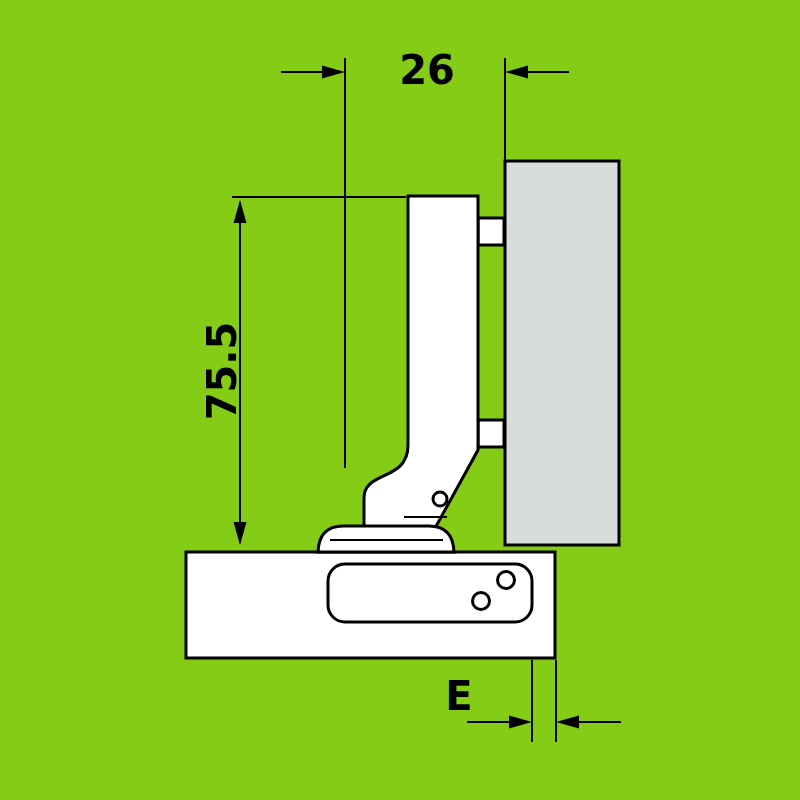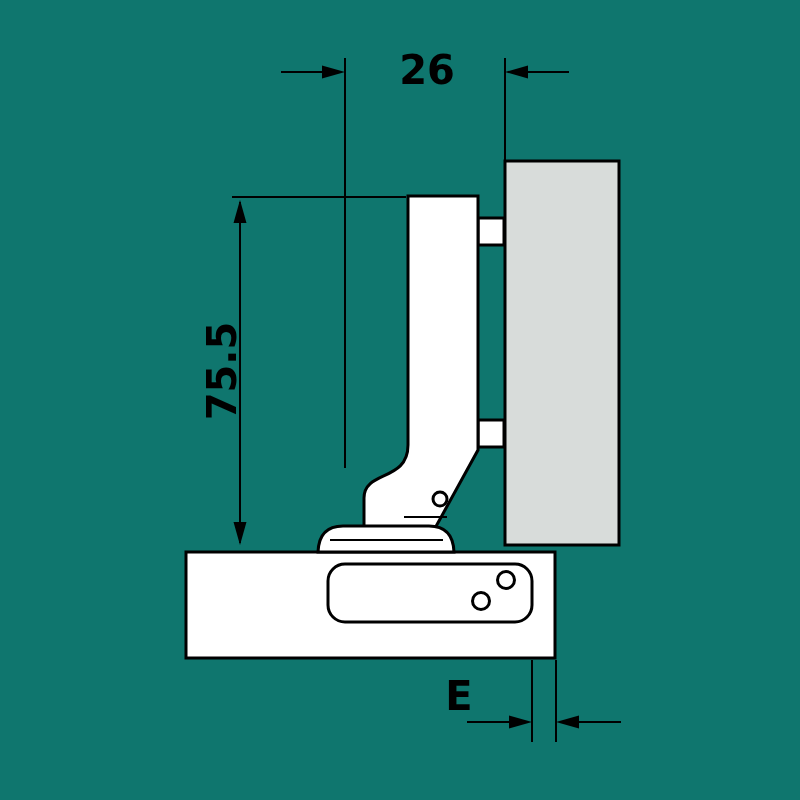--- a/index.html
+++ b/index.html
@@ -4,21 +4,21 @@
 <style>
   html, body {
     margin: 0;
     padding: 0;
     background: #ffffff;
   }
   .stage {
     position: relative;
     width: 800px;
     height: 800px;
-    background: #0f766e;
+    background: #84cc16;
     overflow: hidden;
   }
   svg { display: block; }
   .w3 { stroke-width: 3; }
   .w2 { stroke-width: 2; }
   .fill-white { fill: #ffffff; }
   .arrow { stroke: none; fill: #000000; }
   .dim-text {
     font-family: "DejaVu Sans", "Liberation Sans", sans-serif;
     font-weight: 700;

